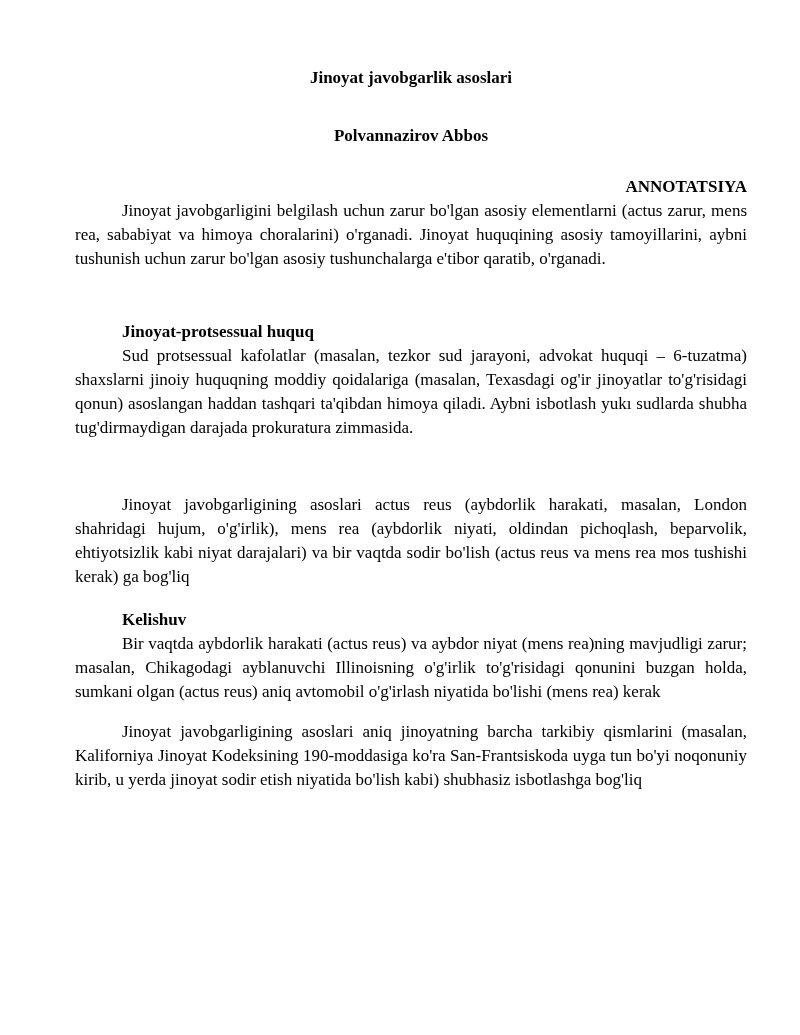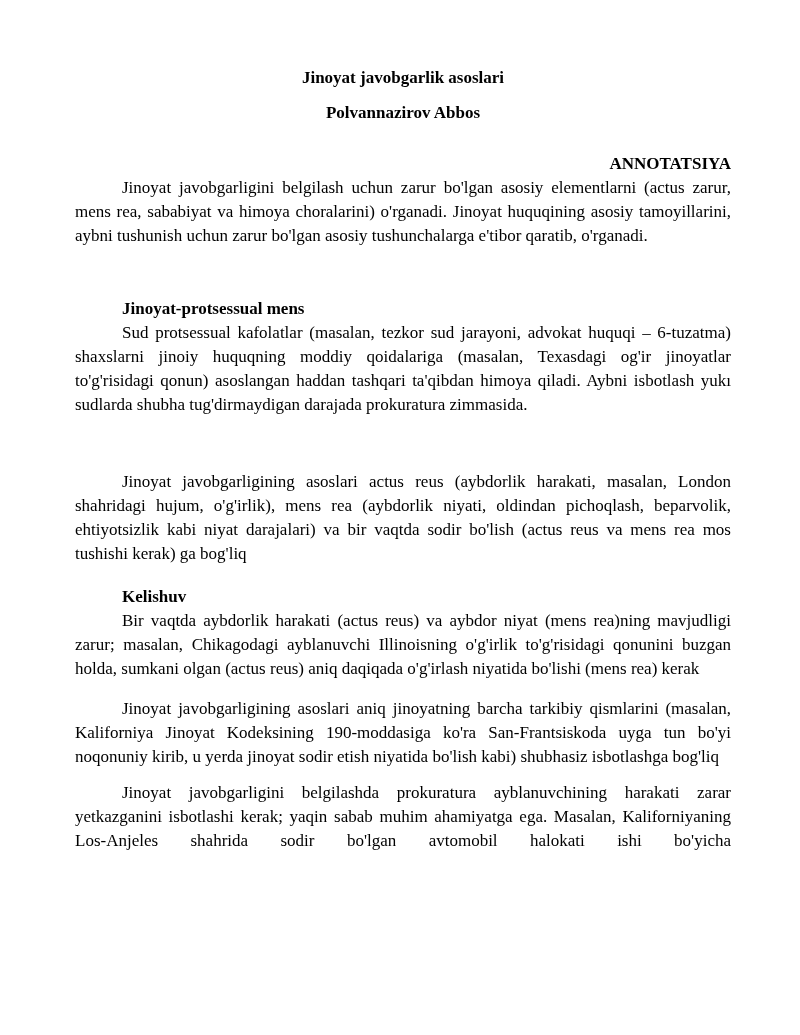--- a/index.html
+++ b/index.html
@@ -1,34 +1,34 @@
 <!DOCTYPE html>
 <html><head>
 <meta charset="utf-8">
 <style>
   html, body { margin: 0; padding: 0; background: #ffffff; }
   .page {
     position: relative;
     width: 800px;
     height: 1035px;
     box-sizing: border-box;
-    padding: 66px 69px 0 75px;
+    padding: 66px 53px 0 75px;
     overflow: hidden;
     background: #ffffff;
     color: #000000;
     font-family: "Liberation Serif", serif;
     font-size: 17px;
     line-height: 24px;
   }
   p { margin: 0; }
   .title, .author, .center-heading {
     text-align: center;
     font-weight: 700;
   }
-  .author { margin-top: 11px; }
+  .author { margin-top: 34px; }
   .center-heading { margin-top: 27px; text-align: right; }
   .para {
     text-align: justify;
     text-indent: 47px;
   }
   .keywords { margin-top: 20px; }
   .kw-label { font-weight: 700; }
   .heading {
     font-weight: 700;
     text-indent: 47px;
@@ -47,27 +47,26 @@
 
   <p class="title">Jinoyat javobgarlik asoslari</p>
 
   <p class="author">Polvannazirov Abbos</p>
 
   <p class="center-heading">ANNOTATSIYA</p>
 
   <p class="para">Jinoyat javobgarligini belgilash uchun zarur bo'lgan asosiy elementlarni (actus zarur, mens rea, sababiyat va himoya choralarini) o'rganadi.  Jinoyat huquqining asosiy tamoyillarini, aybni tushunish uchun zarur bo'lgan asosiy tushunchalarga e'tibor qaratib, o'rganadi.</p>
 
 
-  <p class="heading h-gap-large">Jinoyat-protsessual mens</p>
+  <p class="heading h-gap-large">Jinoyat-protsessual huquq</p>
 
   <p class="para">Sud protsessual kafolatlar (masalan, tezkor sud jarayoni, advokat huquqi – 6-tuzatma) shaxslarni jinoiy huquqning moddiy qoidalariga (masalan, Texasdagi og'ir jinoyatlar to'g'risidagi qonun) asoslangan haddan tashqari ta'qibdan himoya qiladi.  Aybni isbotlash yukı sudlarda shubha tug'dirmaydigan darajada prokuratura zimmasida.</p>
 
   <p class="para p-gap-large">Jinoyat javobgarligining asoslari actus reus (aybdorlik harakati, masalan, London shahridagi hujum, o'g'irlik), mens rea (aybdorlik niyati,  oldindan pichoqlash, beparvolik, ehtiyotsizlik kabi niyat darajalari) va bir vaqtda sodir bo'lish (actus reus va mens rea mos tushishi kerak) ga bog'liq</p>
 
   <p class="heading h-gap-med">Kelishuv</p>
 
-  <p class="para">Bir vaqtda aybdorlik harakati (actus reus) va aybdor niyat (mens rea)ning mavjudligi zarur; masalan, Chikagodagi ayblanuvchi Illinoisning o'g'irlik to'g'risidagi qonunini buzgan holda, sumkani olgan (actus reus) aniq daqiqada o'g'irlash niyatida bo'lishi (mens rea) kerak</p>
+  <p class="para">Bir vaqtda aybdorlik harakati (actus reus) va aybdor niyat (mens rea)ning mavjudligi zarur; masalan, Chikagodagi ayblanuvchi Illinoisning o'g'irlik to'g'risidagi qonunini buzgan holda, sumkani olgan (actus reus) aniq avtomobil o'g'irlash niyatida bo'lishi (mens rea) kerak</p>
 
   <p class="para p-gap-small">Jinoyat javobgarligining asoslari aniq jinoyatning barcha tarkibiy qismlarini (masalan, Kaliforniya Jinoyat Kodeksining 190-moddasiga ko'ra San-Frantsiskoda uyga tun bo'yi noqonuniy kirib, u yerda jinoyat sodir etish niyatida bo'lish kabi) shubhasiz isbotlashga bog'liq</p>
 
-  <p class="para p-gap-xsmall cut-paragraph">Jinoyat javobgarligini belgilashda prokuratura ayblanuvchining harakati zarar yetkazganini isbotlashi kerak; yaqin sabab muhim ahamiyatga ega. Masalan, Kaliforniyaning Los-Anjeles shahrida sodir bo'lgan avtomobil halokati ishi bo'yicha</p>
 
 </div>
 
 </body></html>

